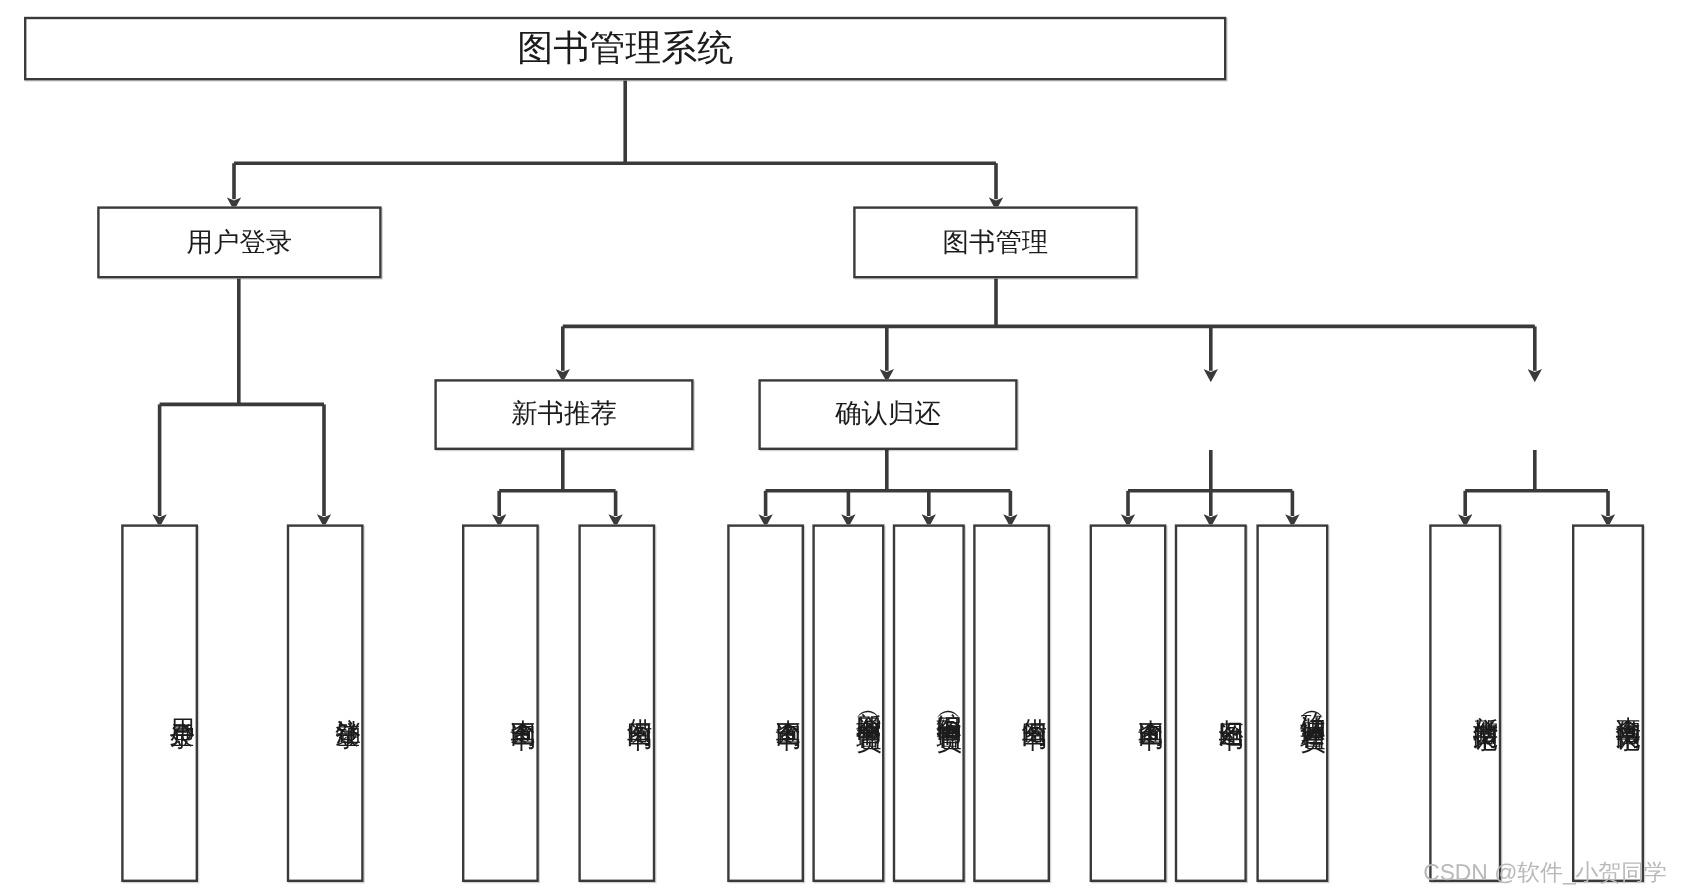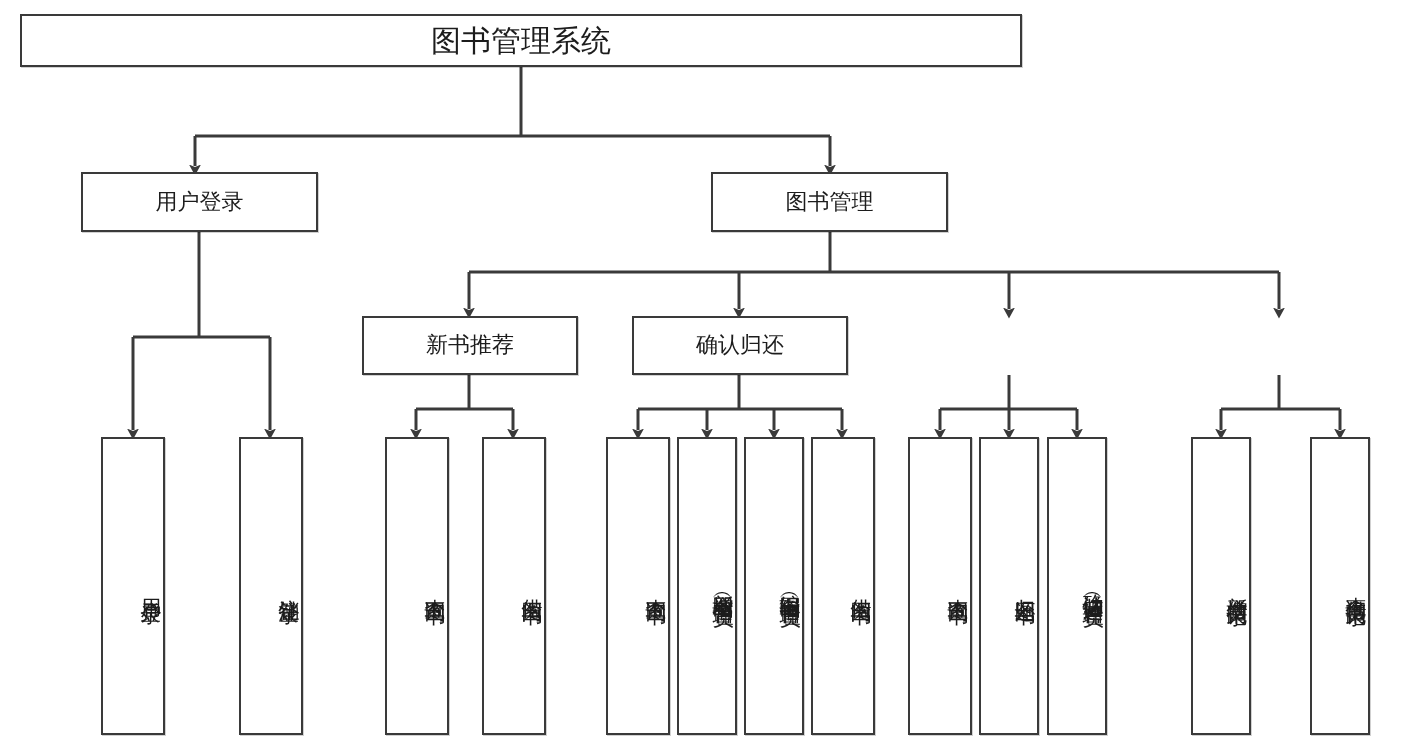--- a/index.html
+++ b/index.html
@@ -191,14 +191,15 @@
     <span class="leaf-label">确认归还（管理员）</span>
   </div>
 
   <div class="node leaf" style="left:1191px; top:437px; width:60px; height:298px;">
     <span class="leaf-label">新增借阅记录</span>
   </div>
   <div class="node leaf" style="left:1310px; top:437px; width:60px; height:298px;">
     <span class="leaf-label">查询借阅记录</span>
   </div>
 
+  <div class="watermark">CSDN @软件_小贺同学</div>
 
 </div>
 
 </body></html>

